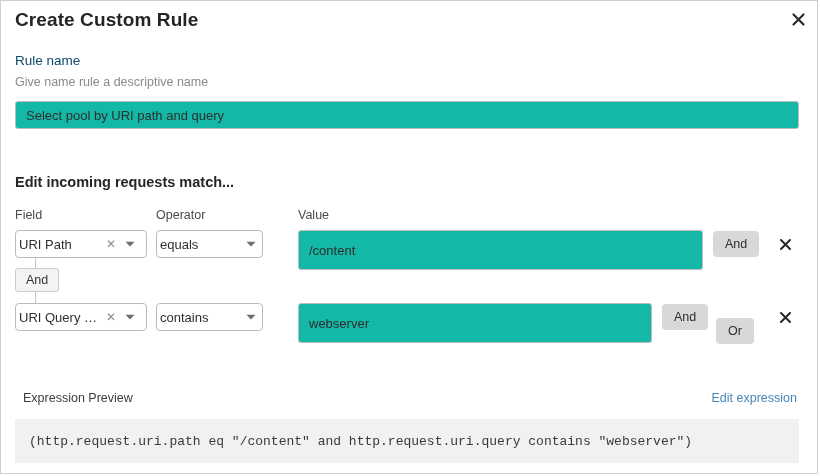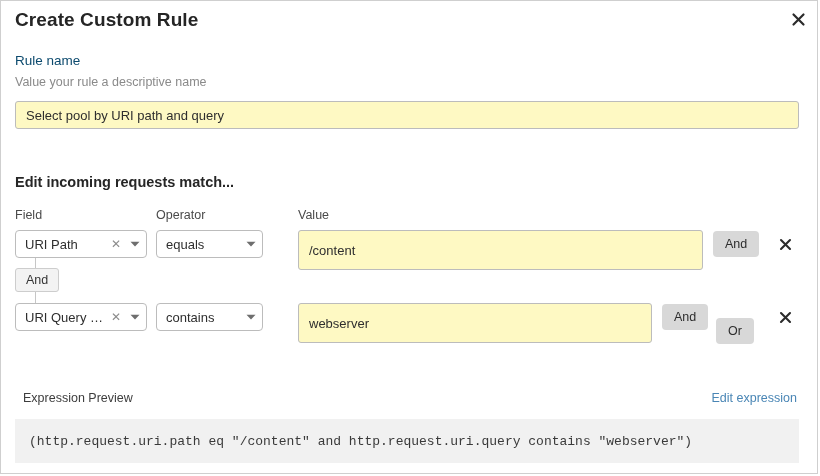--- a/index.html
+++ b/index.html
@@ -63,21 +63,21 @@
   .rule-name-help {
     position: absolute;
     left: 14px;
     top: 74px;
   }
 
   .text-input {
     box-sizing: border-box;
     border: 1px solid #bcbcbc;
     border-radius: 3px;
-    background: #fef9c3;
+    background: #14b8a6;
     font-family: "Liberation Sans", sans-serif;
     font-size: 13px;
     color: #2e2e2e;
     padding: 0 10px;
     outline: none;
   }
   .text-input::placeholder { color: #9b9b9b; }
 
   .rule-name-input {
     position: absolute;
@@ -114,21 +114,21 @@
     position: absolute;
     box-sizing: border-box;
     height: 28px;
     border: 1px solid #bcbcbc;
     border-radius: 4px;
     background: #ffffff;
     display: flex;
     align-items: center;
     font-size: 13px;
     color: #2e2e2e;
-    padding-left: 9px;
+    padding-left: 3px;
     cursor: pointer;
     white-space: nowrap;
     overflow: hidden;
   }
   .field-select {
     left: 14px;
     width: 132px;
   }
   .field-text {
     flex: 1 1 auto;
@@ -274,21 +274,21 @@
 
   <div class="title">Create Custom Rule</div>
 
   <div class="close-btn">
     <svg width="15" height="15" viewBox="0 0 15 15" aria-hidden="true">
       <path d="M2.5 2.5 L12.5 12.5 M12.5 2.5 L2.5 12.5" stroke="#2b2b2b" stroke-width="2.2" stroke-linecap="round"></path>
     </svg>
   </div>
 
   <div class="label-strong rule-name-label">Rule name</div>
-  <div class="label-help rule-name-help">Value your rule a descriptive name</div>
+  <div class="label-help rule-name-help">Give name rule a descriptive name</div>
   <input class="text-input rule-name-input" type="text" value="Select pool by URI path and query" style="">
 
   <div class="section-heading">Edit incoming requests match...</div>
 
   <div class="col-header col-field">Field</div>
   <div class="col-header col-operator">Operator</div>
   <div class="col-header col-value">Value</div>
 
   <div class="row row-1">
     <div class="select-box field-select">

